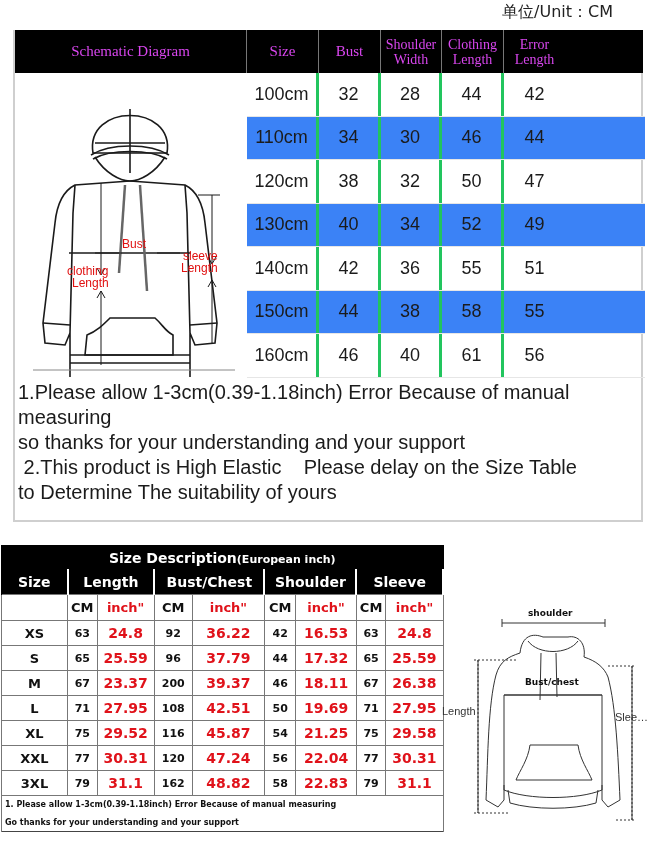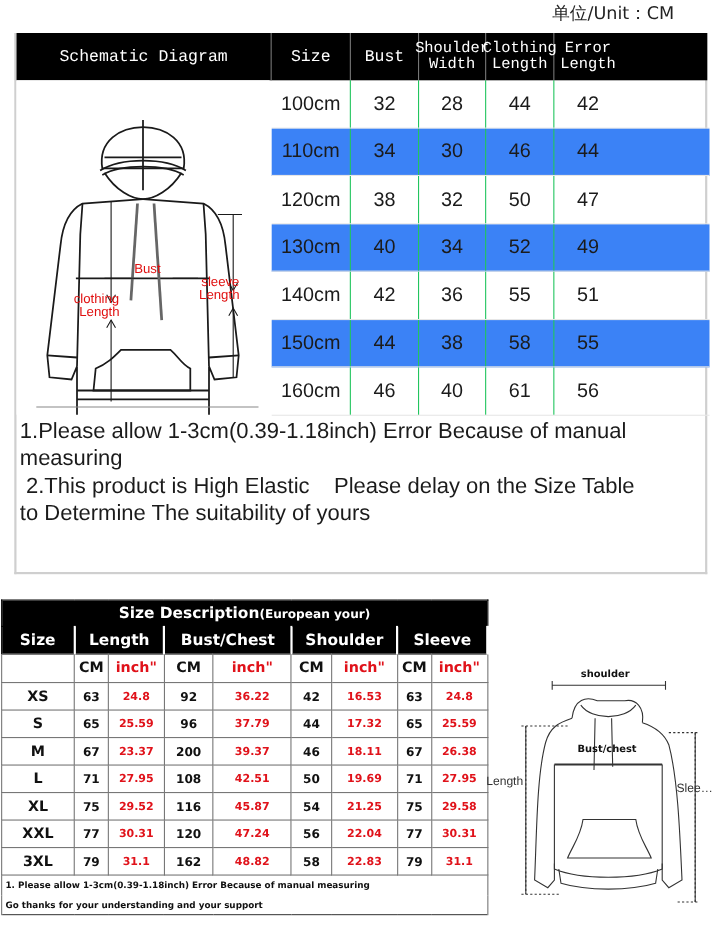--- a/index.html
+++ b/index.html
@@ -4,57 +4,57 @@
 <style>
   * { box-sizing: border-box; margin: 0; padding: 0; }
   html, body { width: 655px; height: 848px; background: #ffffff; overflow: hidden; }
   body { position: relative; font-family: "Liberation Sans", sans-serif; color: #111; }
 
   .unit-label { position: absolute; right: 42px; top: 2px; font-family: "DejaVu Sans", sans-serif; font-size: 16px; color: #222; margin-left: 44px; }
 
   
   .top-wrap { position: absolute; left: 13px; top: 30px; width: 630px; height: 492px; border: 2px solid #cfcfcf; border-top: none; }
   .top-head { position: absolute; left: 0; top: 0; width: 628px; height: 43px; background: #000; display: flex; }
-  .top-head div { color: #ffffff; font-family: Liberation Mono, monospace; display: flex; align-items: center; justify-content: center; text-align: center; line-height: 15px; border-right: 1px solid #777; }
+  .top-head div { color: #d946ef; font-family: Liberation Serif, serif; display: flex; align-items: center; justify-content: center; text-align: center; line-height: 15px; border-right: 1px solid #777; }
   .top-head div:last-child { border-right: none; }
   .th-diagram { width: 232px; font-size: 15px; }
   .th-size { width: 72px; font-size: 15px; }
   .th-bust { width: 62px; font-size: 15px; }
   .th-sw { width: 61px; font-size: 14px; }
   .th-cl { width: 62px; font-size: 14px; }
   .th-sl { width: 61px; font-size: 14px; }
 
   .diagram-cell { position: absolute; left: 0; top: 43px; width: 230px; height: 304px; background: #fff; }
   .diagram-cell svg { position: absolute; left: 0; top: 0; }
   .dlabel { position: absolute; color: #e01010; font-size: 12px; line-height: 12px; text-align: center; }
 
   .top-rows { position: absolute; left: 232px; top: 43px; width: 398px; }
   .top-row { display: flex; height: 43.5px; border-bottom: 1px solid #e6e6e6; }
   .top-row.alt { background: #3b82f6; }
-  .top-row div { display: flex; align-items: center; justify-content: center; font-size: 18px; color: #1b1b1b; border-right: 1px solid #22c55e; }
+  .top-row div { display: flex; align-items: center; justify-content: center; font-size: 18px; color: #1b1b1b; border-right: 3px solid #22c55e; }
   .tc-size { width: 72px; }
   .tc-bust { width: 62px; }
   .tc-sw { width: 61px; }
   .tc-cl { width: 62px; }
   .tc-sl { width: 61px; border-right: none !important; }
 
   .top-notes { position: absolute; left: 3px; top: 350px; width: 620px; font-size: 20px; line-height: 25px; color: #1b1b1b; }
   .top-notes p { white-space: pre; }
 
   
   .bt { position: absolute; left: 1px; top: 545px; width: 443px; border: 1px solid #444; border-collapse: collapse; font-family: "DejaVu Sans", sans-serif; }
   .bt td { border: 1px solid #777; text-align: center; font-weight: bold; height: 25px; font-size: 11px; padding: 0; }
   .bt .title td { background: #000; color: #fff; font-size: 14px; height: 24px; border-color: #000; }
   .bt .title .small { font-size: 11px; }
   .bt .hdr td { background: #000; color: #fff; font-size: 14px; border-left: 2px solid #fff; border-right: 2px solid #fff; border-top: none; border-bottom: none; }
   .bt .hdr td:first-child { border-left: 1px solid #000; }
   .bt .sub td { font-size: 13px; height: 26px; }
   .bt .sub .in { color: #e0121a; }
   .bt .sz { font-size: 13px; width: 66px; }
-  .bt .red { color: #e0121a; font-size: 10px; }
+  .bt .red { color: #e0121a; font-size: 14px; }
   .bt .notes td { text-align: left; font-size: 8px; height: 18px; padding-left: 3px; border-left: 1px solid #777; border-right: 1px solid #777; border-top: none; border-bottom: none; }
   .bt .notes.last td { border-bottom: 1px solid #444; }
 
   .right-fig { position: absolute; left: 438px; top: 595px; width: 217px; height: 240px; }
   .rlabel { position: absolute; font-size: 11px; color: #333; }
   .rlabel.b { font-weight: bold; color: #111; font-family: "DejaVu Sans", sans-serif; font-size: 9px; }
 </style>
 </head>
 <body>
 
@@ -163,29 +163,30 @@
       <div class="tc-bust">46</div>
       <div class="tc-sw">40</div>
       <div class="tc-cl">61</div>
       <div class="tc-sl">56</div>
     </div>
   </div>
 
   <div class="top-notes">
     <p>1.Please allow 1-3cm(0.39-1.18inch) Error Because of manual</p>
     <p>measuring</p>
+    <p>so thanks for your understanding and your support</p>
     <p> 2.This product is High Elastic    Please delay on the Size Table</p>
     <p>to Determine The suitability of yours</p>
   </div>
 </div>
 
 <table class="bt">
   <tbody>
       <tr class="title">
-    <td colspan="9"><span>Size Description</span><span class="small">(European your)</span></td>
+    <td colspan="9"><span>Size Description</span><span class="small">(European inch)</span></td>
   </tr>
   <tr class="hdr">
     <td>Size</td>
     <td colspan="2">Length</td>
     <td colspan="2">Bust/Chest</td>
     <td colspan="2">Shoulder</td>
     <td colspan="2">Sleeve</td>
   </tr>
   <tr class="sub">
     <td class="sz"></td>

